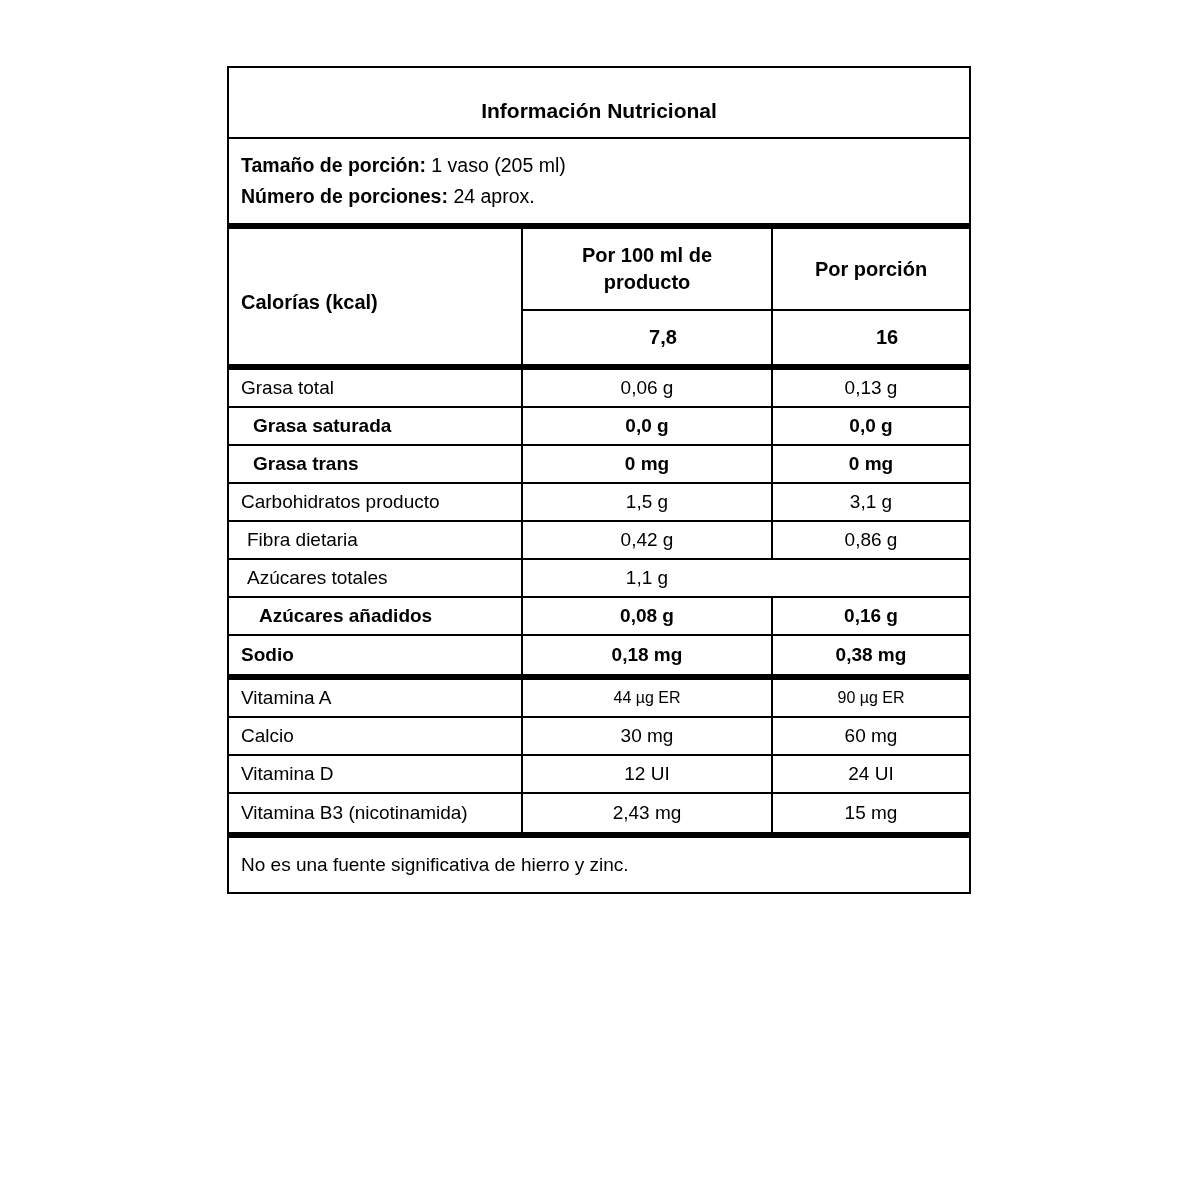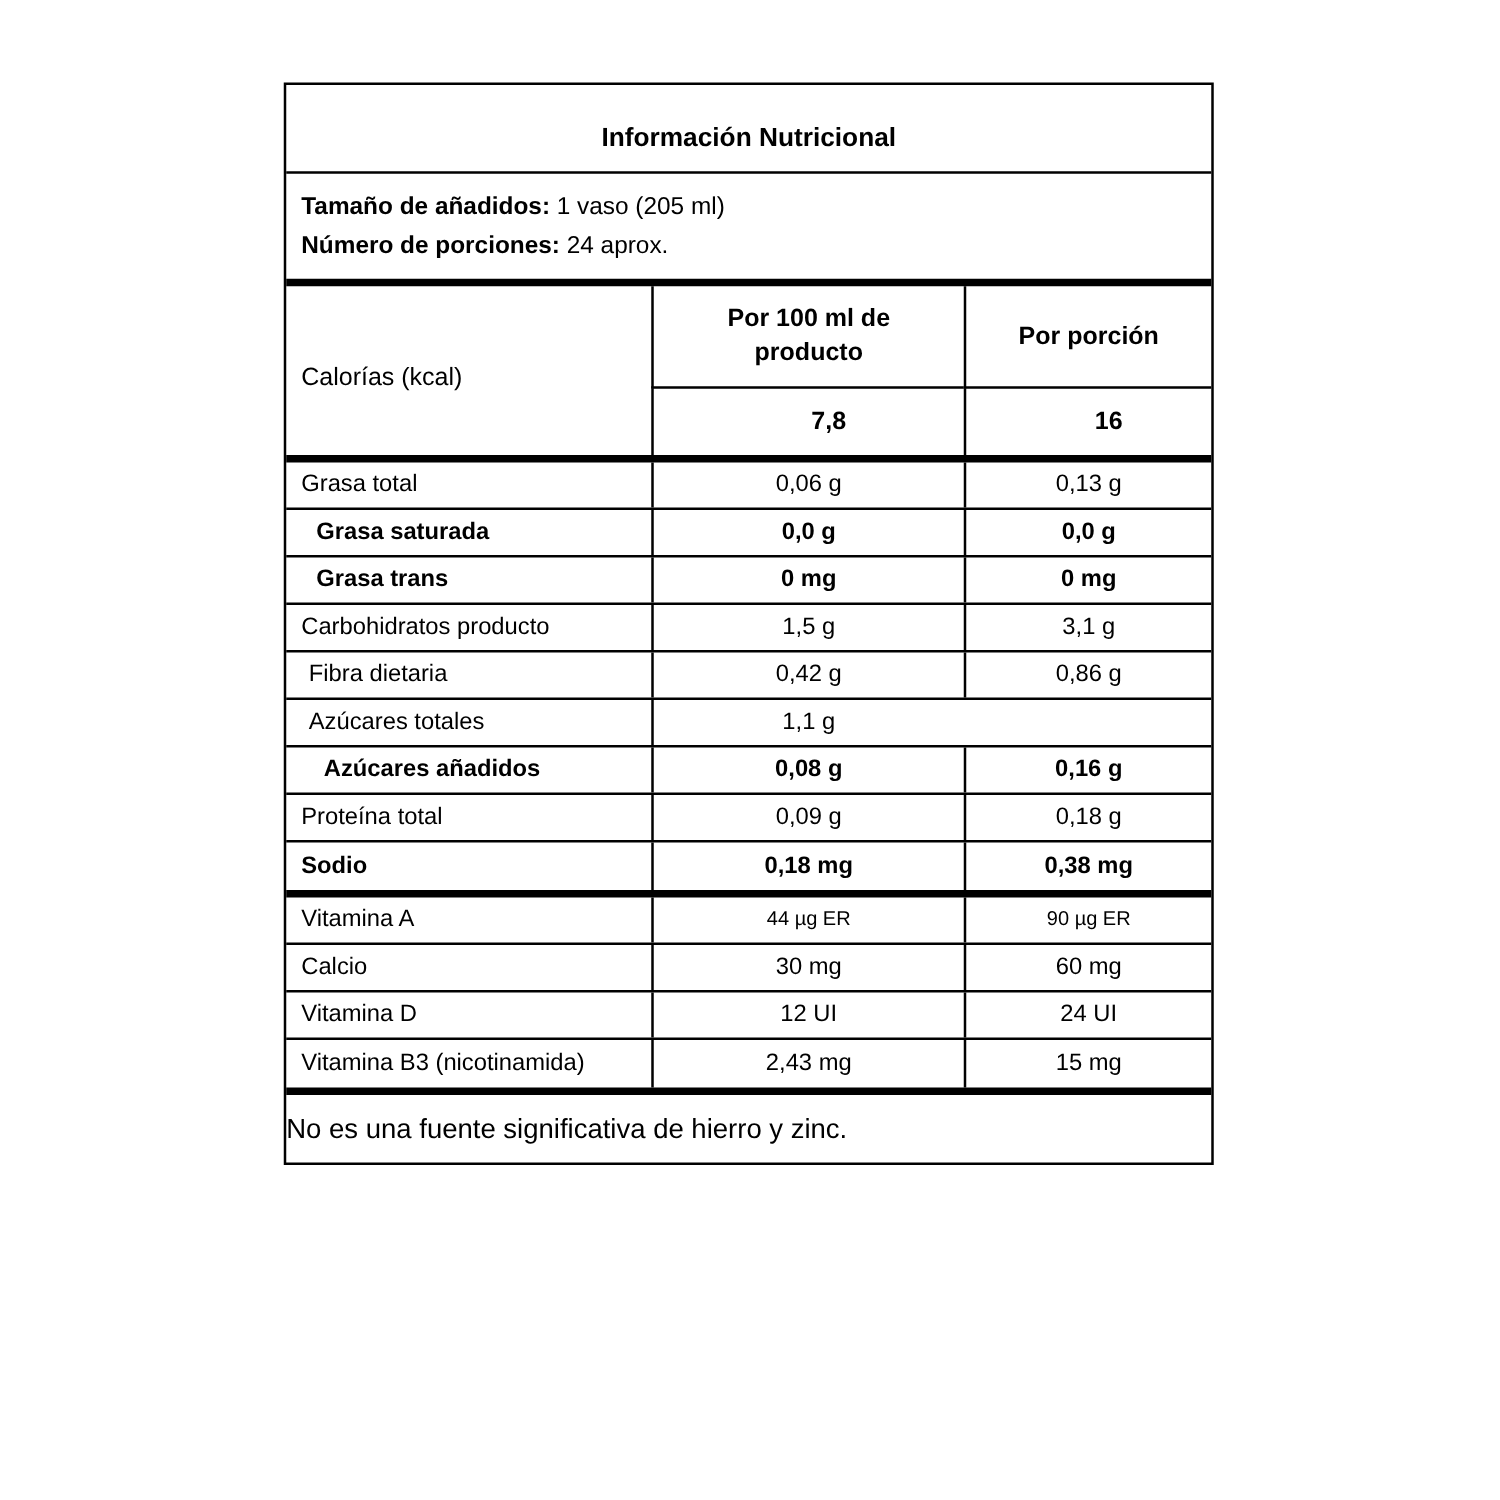--- a/index.html
+++ b/index.html
@@ -33,21 +33,21 @@
   .thick-sep { height: 6px; background: #000; }
   .grid3 {
     display: grid;
     grid-template-columns: 292px 250px 198px;
   }
   .cal-grid { grid-template-rows: 82px 53px; }
   .cal-label {
     grid-row: 1 / 3;
     display: flex; align-items: center;
     padding-left: 12px;
-    font-weight: normal; font-size: 20px; margin-top: 12px;
+    font-weight: bold; font-size: 20px; margin-top: 12px;
   }
   .cal-h {
     border-left: 2px solid #000;
     border-bottom: 2px solid #000;
     display: flex; align-items: center; justify-content: center;
     text-align: center;
     font-weight: bold; font-size: 20px;
     line-height: 27px;
   }
   .cal-h .wrapbox { max-width: 180px; }
@@ -68,34 +68,34 @@
     display: flex; align-items: center; justify-content: center;
   }
   .bold { font-weight: bold; }
   .ind-1 .cell-name { padding-left: 18px; }
   .ind-2 .cell-name { padding-left: 24px; }
   .ind-3 .cell-name { padding-left: 30px; border-radius: 24px; }
   .small-val .cell-val { font-size: 16px; }
   .footer-row {
     height: 54px;
     display: flex; align-items: center;
-    padding-left: 0;
-    font-size: 22px;
+    padding-left: 12px;
+    font-size: 19px;
   }
 </style>
 </head>
 <body>
 
 <div class="label-box">
 
   <div class="title-row">Información Nutricional</div>
 
   <div class="serving">
     <div>
-      <span class="lbl">Tamaño de añadidos:</span>
+      <span class="lbl">Tamaño de porción:</span>
       <span>1 vaso (205 ml)</span>
     </div>
     <div>
       <span class="lbl">Número de porciones:</span>
       <span>24 aprox.</span>
     </div>
   </div>
 
   <div class="thick-sep"></div>
 
@@ -149,25 +149,20 @@
       <div class="cell-name">Azúcares totales</div>
       <div class="cell-val">1,1 g</div>
     </div>
 
     <div class="row grid3 bold ind-3">
       <div class="cell-name">Azúcares añadidos</div>
       <div class="cell-val">0,08 g</div>
       <div class="cell-val">0,16 g</div>
     </div>
 
-    <div class="row grid3">
-      <div class="cell-name">Proteína total</div>
-      <div class="cell-val">0,09 g</div>
-      <div class="cell-val">0,18 g</div>
-    </div>
 
     <div class="row grid3 bold">
       <div class="cell-name">Sodio</div>
       <div class="cell-val">0,18 mg</div>
       <div class="cell-val">0,38 mg</div>
     </div>
 
   </div>
 
   <div class="thick-sep"></div>

